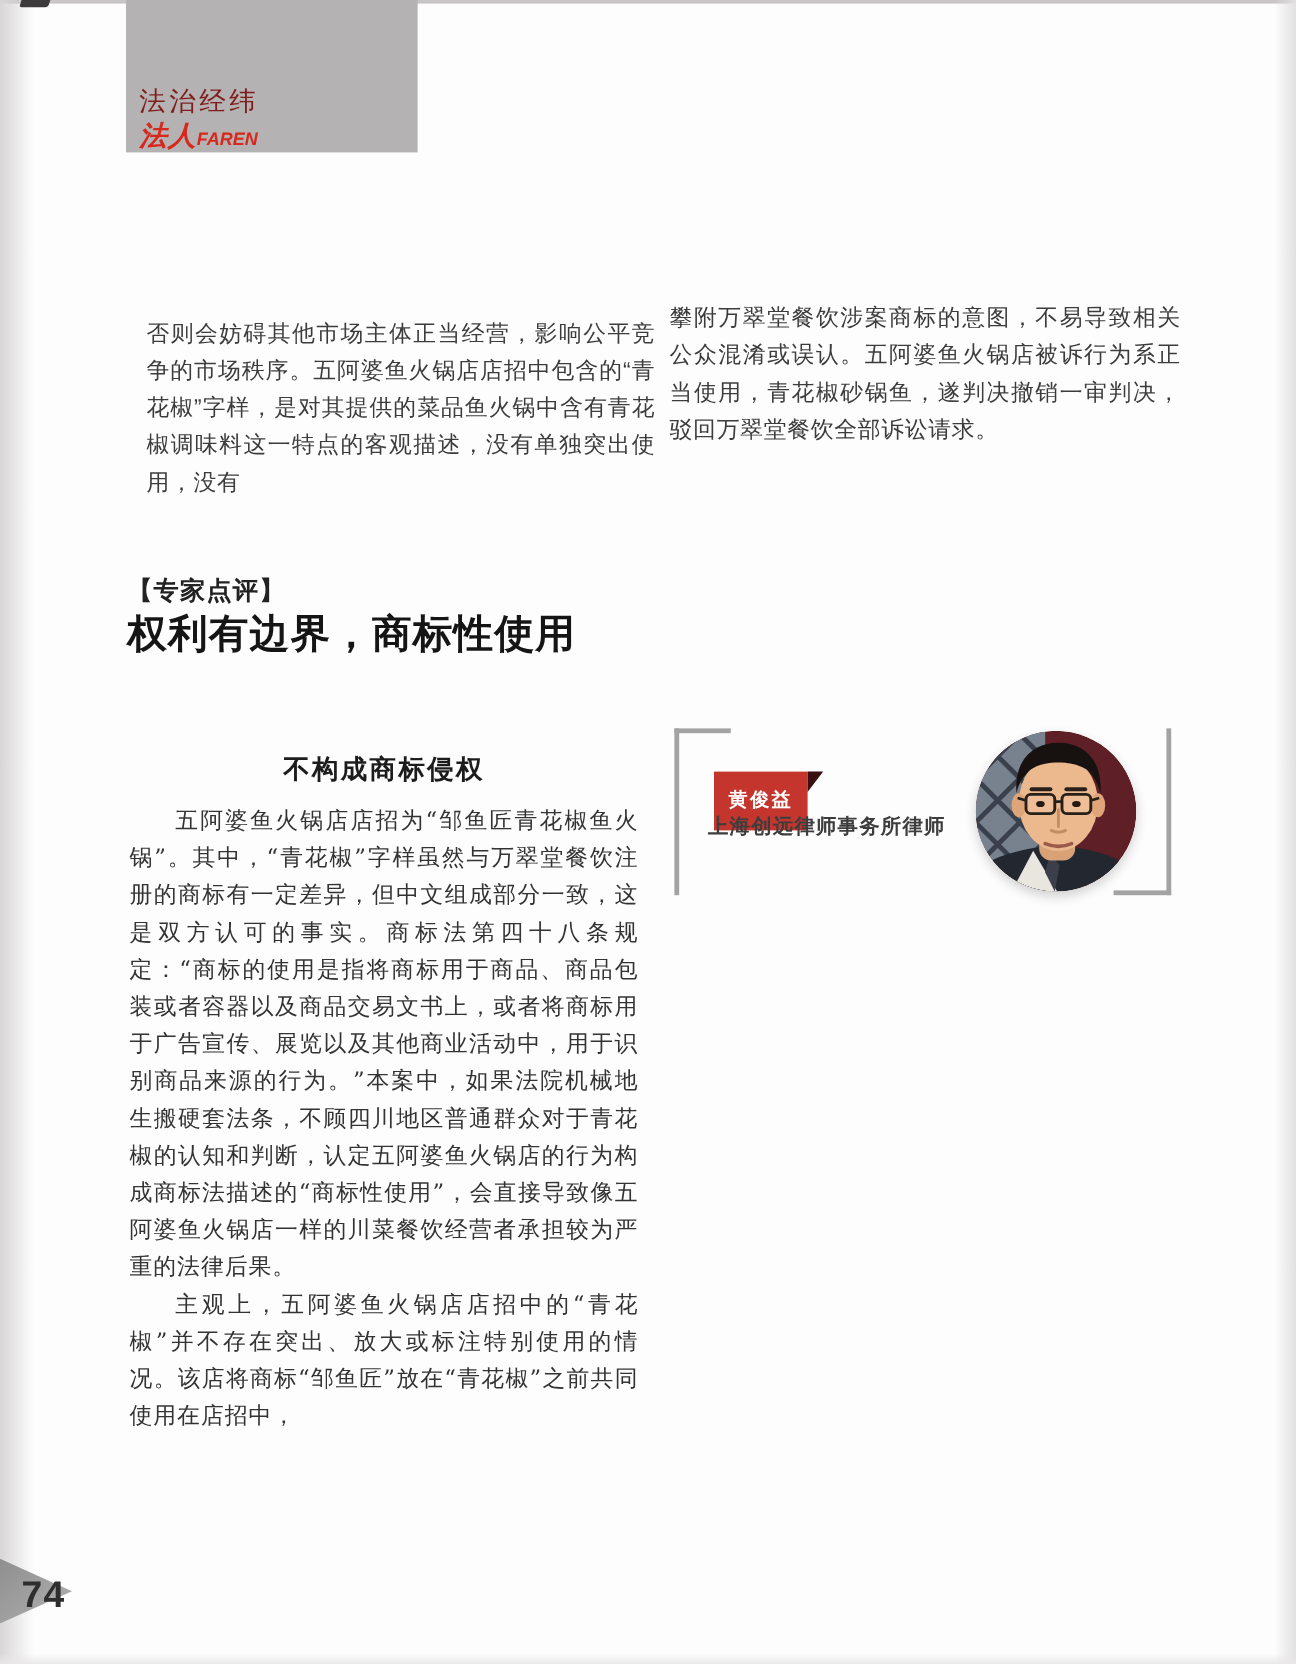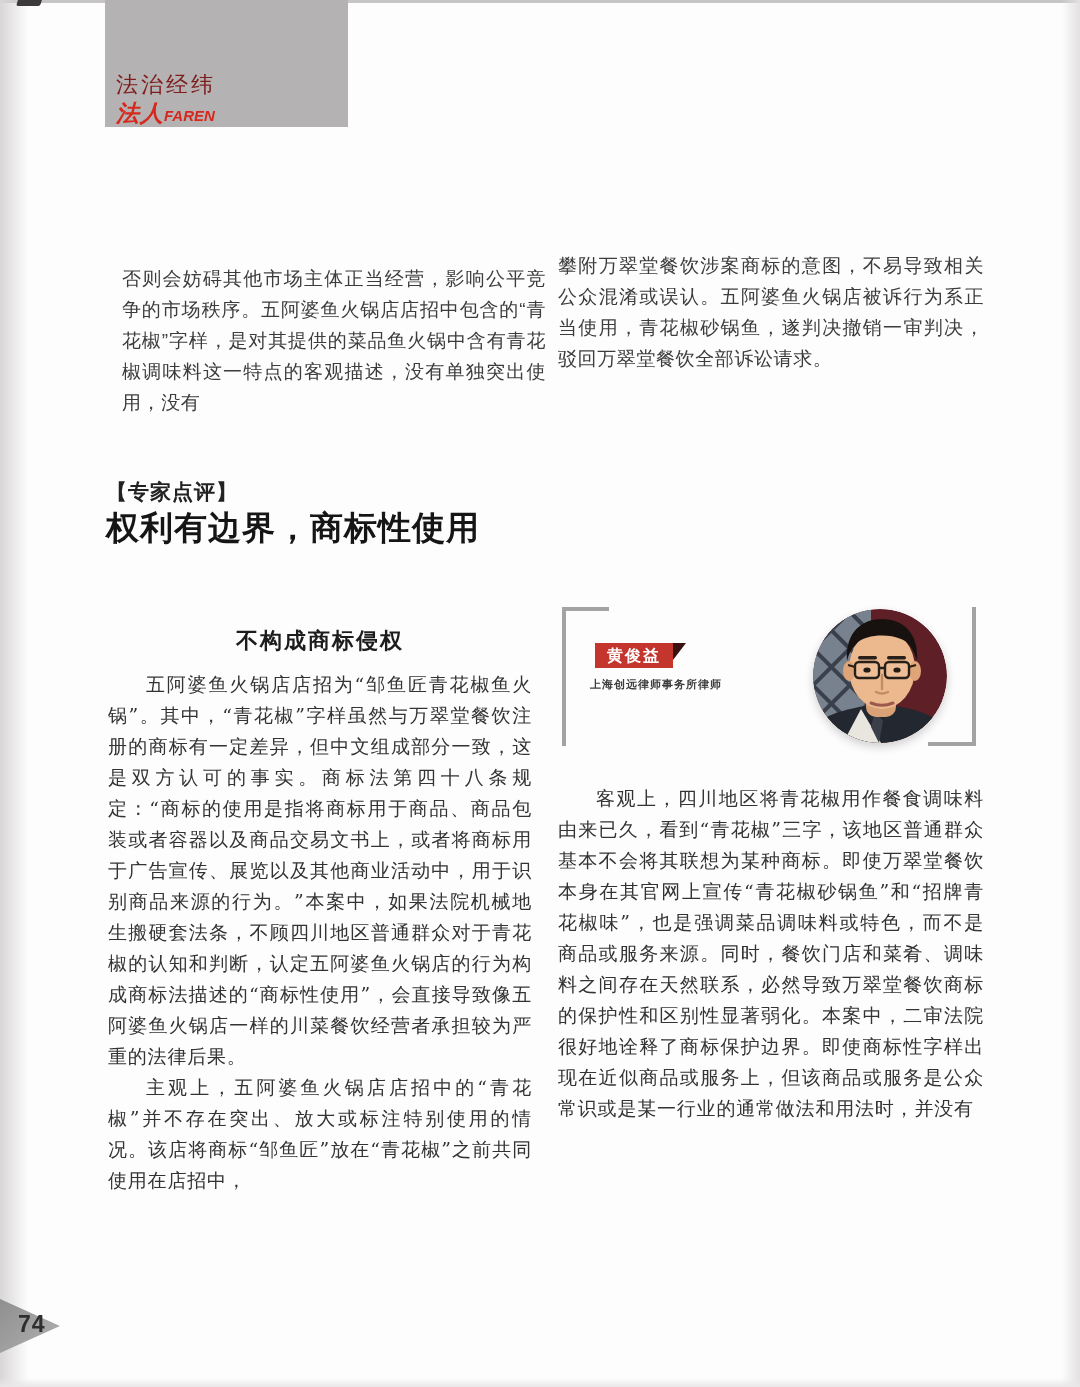--- a/index.html
+++ b/index.html
@@ -53,35 +53,35 @@
   .kai{font-family:"DejaVu Serif", serif;font-size:19px;line-height:31px;
     color:#333;text-align:justify;letter-spacing:0.8px;margin:0;}
   .kai.indent{text-indent:2em;}
 
   
   .expert-box{position:absolute;left:557px;top:600px;width:426px;height:150px;}
   .bracket-left-v{position:absolute;left:5px;top:7px;width:4px;height:139px;background:#a3a3a3;}
   .bracket-left-h{position:absolute;left:5px;top:7px;width:47px;height:4px;background:#a3a3a3;}
   .bracket-right-v{position:absolute;left:415px;top:7px;width:4px;height:139px;background:#a3a3a3;}
   .bracket-right-h{position:absolute;left:371px;top:142px;width:48px;height:4px;background:#a3a3a3;}
-  .name-badge{position:absolute;left:38px;top:43px;height:25px;padding:0 12px;
+  .name-badge{position:absolute;left:38px;top:43px;height:25px;padding:12px 12px;
     background:#c4352d;color:#fff;font-size:16px;font-weight:bold;
     letter-spacing:2px;line-height:25px;}
   .badge-fold{position:absolute;left:100%;top:0;width:0;height:0;
     border-top:17px solid #381110;border-right:13px solid transparent;}
-  .affiliation{position:absolute;left:33px;top:77px;font-size:11px;
+  .affiliation{position:absolute;left:33px;top:77px;font-size:17px;
     color:#3d3d3d;font-weight:600;letter-spacing:1px;}
   .photo{position:absolute;left:256px;top:9px;width:134px;height:134px;
     border-radius:50%;overflow:hidden;box-shadow:0 4px 10px rgba(0,0,0,0.18);}
 
   
   .page-arrow{position:absolute;left:0;top:1299px;width:60px;height:54px;
     background:linear-gradient(135deg,#8f8f8f,#b3b1b1);
     clip-path:polygon(0 0,100% 50%,0 100%);}
-  .page-number{position:absolute;left:18px;top:1311px;font-size:23px;
+  .page-number{position:absolute;left:18px;top:1311px;font-size:31px;
     font-weight:600;color:#2e2e2e;letter-spacing:1px;}
 </style>
 </head>
 <body>
 
 <div id="page">
 
   <div class="edge-top"></div>
   <div class="edge-left"></div>
   <div class="edge-right"></div>
@@ -160,19 +160,18 @@
     </div>
   </div>
 
   <div class="left-col">
     <h3 class="focus-heading">不构成商标侵权</h3>
     <p class="kai indent">五阿婆鱼火锅店店招为“邹鱼匠青花椒鱼火锅”。其中，“青花椒”字样虽然与万翠堂餐饮注册的商标有一定差异，但中文组成部分一致，这是双方认可的事实。商标法第四十八条规定：“商标的使用是指将商标用于商品、商品包装或者容器以及商品交易文书上，或者将商标用于广告宣传、展览以及其他商业活动中，用于识别商品来源的行为。”本案中，如果法院机械地生搬硬套法条，不顾四川地区普通群众对于青花椒的认知和判断，认定五阿婆鱼火锅店的行为构成商标法描述的“商标性使用”，会直接导致像五阿婆鱼火锅店一样的川菜餐饮经营者承担较为严重的法律后果。</p>
     <p class="kai indent">主观上，五阿婆鱼火锅店店招中的“青花椒”并不存在突出、放大或标注特别使用的情况。该店将商标“邹鱼匠”放在“青花椒”之前共同使用在店招中，</p>
   </div>
 
   <div class="right-col">
-    <p class="kai indent">客观上，四川地区将青花椒用作餐食调味料由来已久，看到“青花椒”三字，该地区普通群众基本不会将其联想为某种商标。即使万翠堂餐饮本身在其官网上宣传“青花椒砂锅鱼”和“招牌青花椒味”，也是强调菜品调味料或特色，而不是商品或服务来源。同时，餐饮门店和菜肴、调味料之间存在天然联系，必然导致万翠堂餐饮商标的保护性和区别性显著弱化。本案中，二审法院很好地诠释了商标保护边界。即使商标性字样出现在近似商品或服务上，但该商品或服务是公众常识或是某一行业的通常做法和用法时，并没有</p>
   </div>
 
   <div class="page-arrow"></div>
   <div class="page-number">74</div>
 
 </div>
 
 </body></html>

